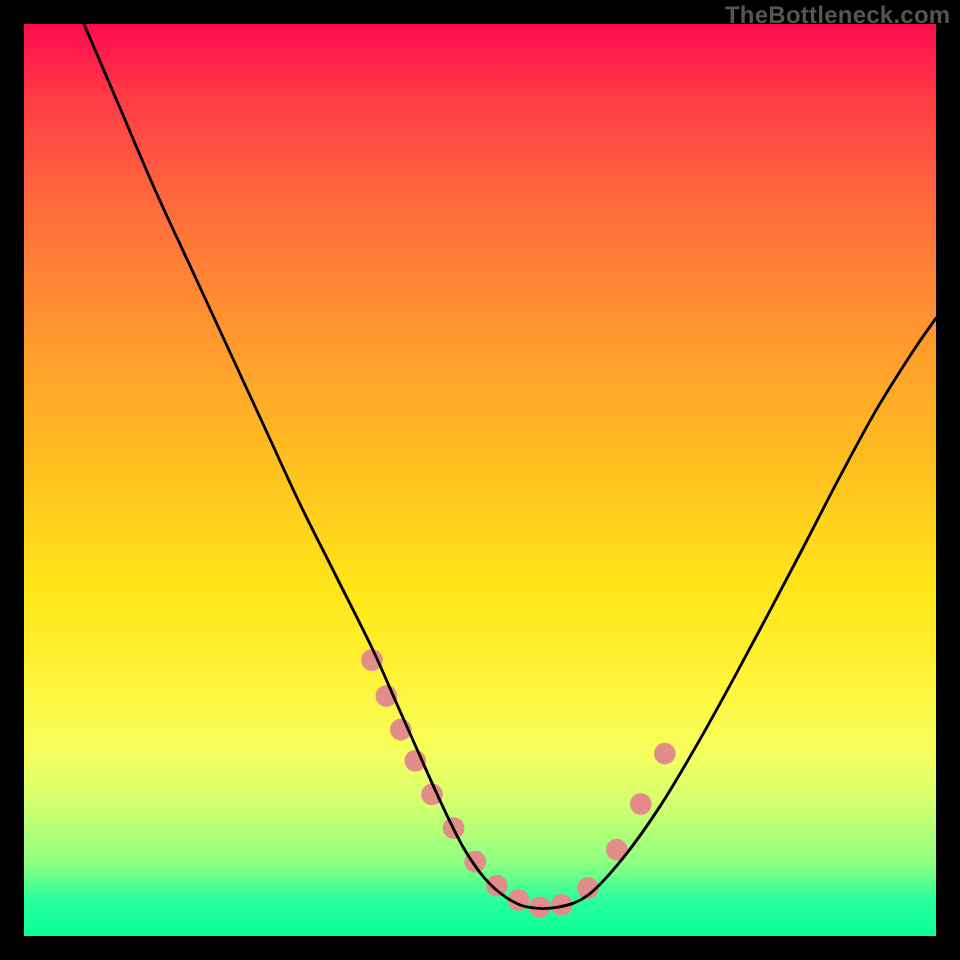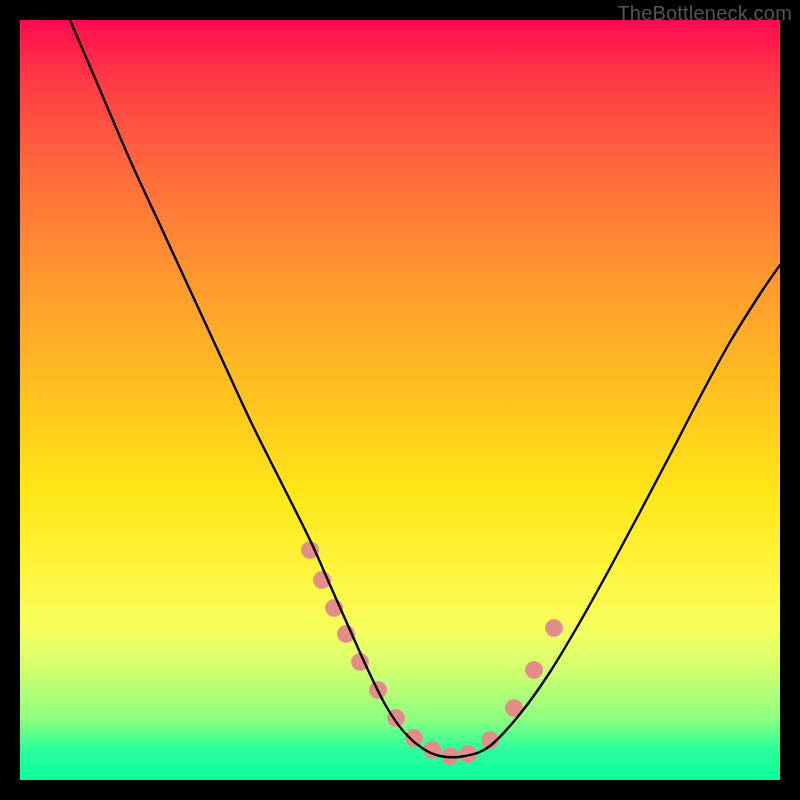--- a/index.html
+++ b/index.html
@@ -49,21 +49,21 @@
     position: absolute;
     left: 0; top: 0;
     width: 760px; height: 760px;
   }
   .watermark {
     position: absolute;
     top: 2px;
     right: 8px;
     color: #555;
     font-size: 20px;
-    font-weight: 400;
+    font-weight: 700;
     letter-spacing: 0.2px;
     user-select: none;
   }
 </style>
 </head>
 <body>
 
 <div class="frame">
   <div class="plot-area">
     <div class="gradient-bg"></div>

